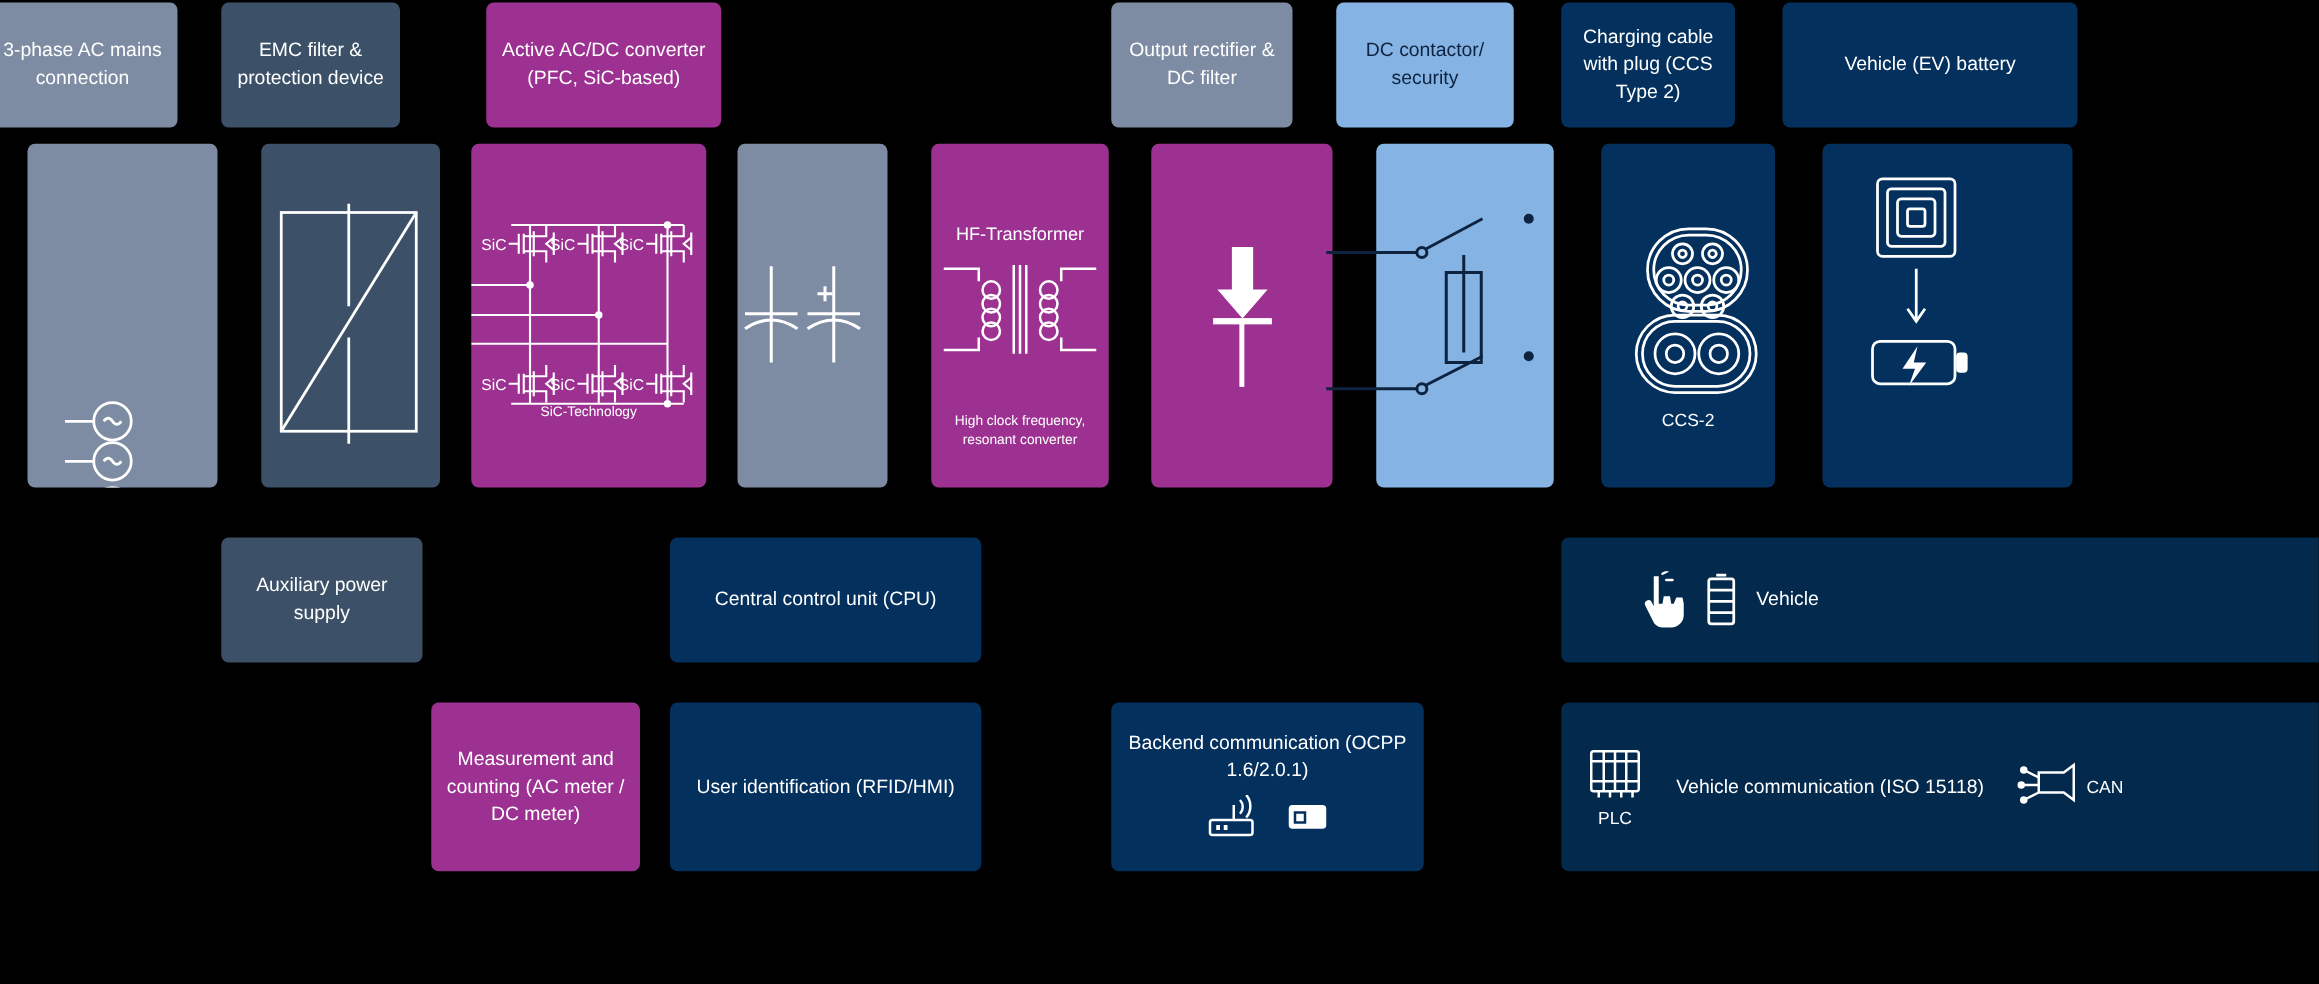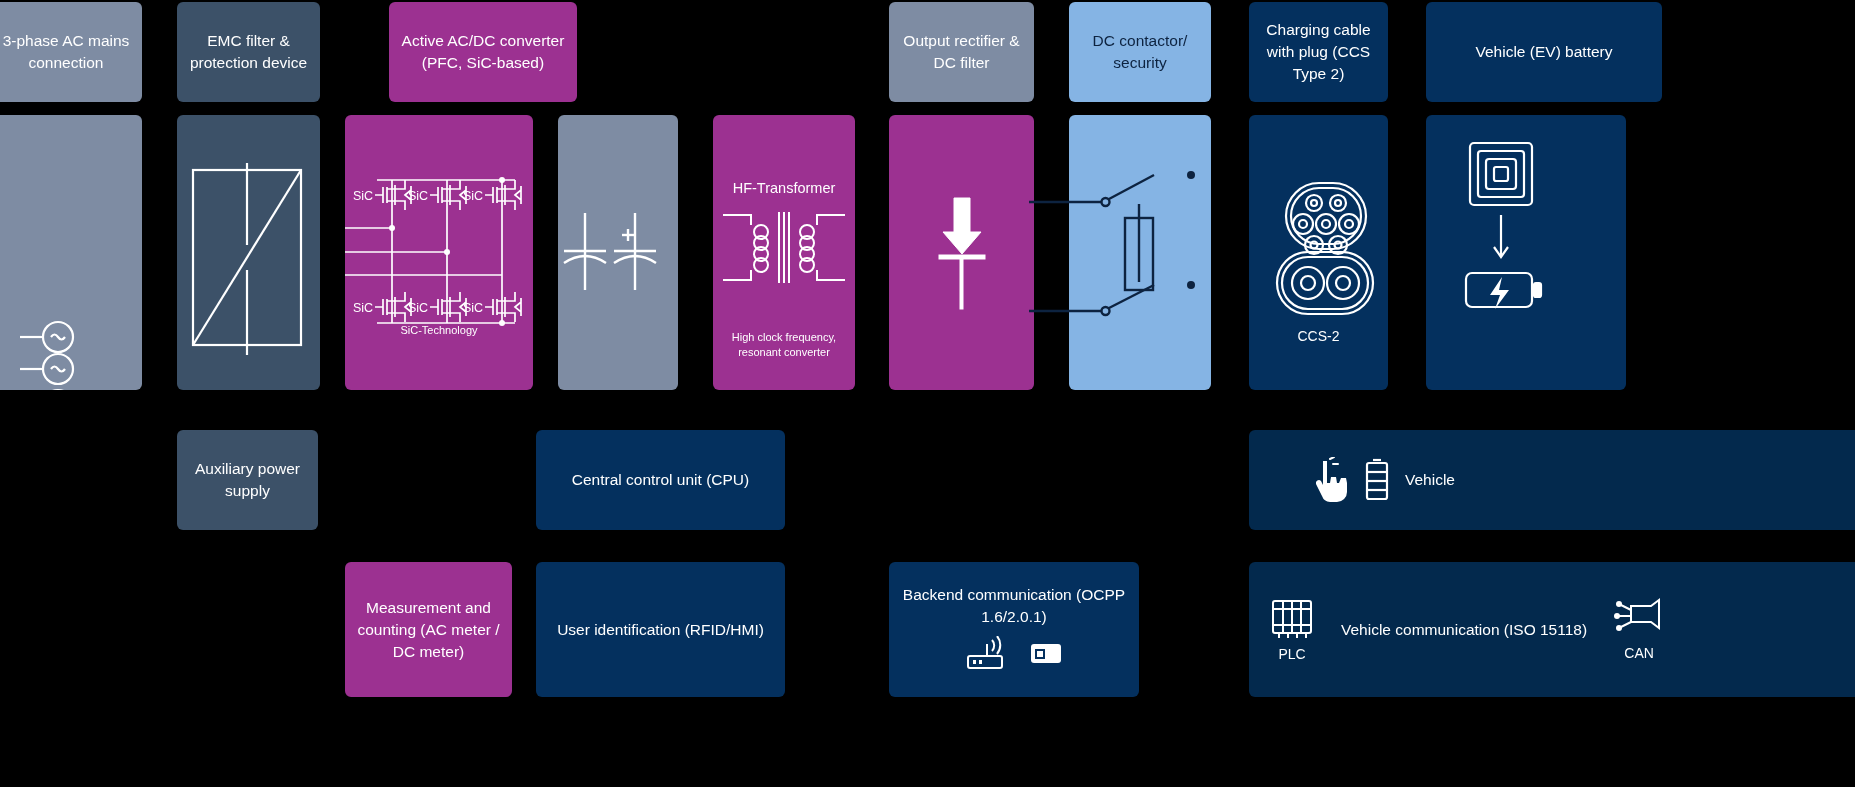--- a/index.html
+++ b/index.html
@@ -14,21 +14,21 @@
   
   .blk{
     position:absolute;
     border-radius:6px;
     display:flex; align-items:center; justify-content:center;
     text-align:center;
     font-size:15.5px; line-height:1.42;
     padding:6px 10px;
   }
   .hdr{ height:100px; }
-  .body-blk{ border-radius:6px; }
+  .body-blk{ border-radius:6px;margin-left:32px; }
 
   
   .c-steel  { background:#7e8ca3; color:#ffffff; }
   .c-slate  { background:#3c5168; color:#ffffff; }
   .c-magenta{ background:#9c3191; color:#ffffff; }
   .c-ltblue { background:#85b4e4; color:#0d2340; }
   .c-navy   { background:#04305e; color:#ffffff; }
   .c-darknavy{ background:#03294d; color:#ffffff; }
 
   .sym{ position:absolute; inset:0; pointer-events:none; }
@@ -286,21 +286,21 @@
         <rect x="68" y="52" width="14" height="14" rx="2"></rect>
         <line x1="75" y1="100" x2="75" y2="140"></line>
         <path d="M68 132 l7 10 l7 -10"></path>
         <rect x="40" y="158" width="66" height="34" rx="6"></rect>
         <rect x="108" y="168" width="7" height="14" rx="2" fill="#fff"></rect>
       </g>
       <path d="M76 162 l-12 18 h10 l-5 14 l14 -19 h-10 z" fill="#fff"></path>
     </svg>
   </div>
 
-  <div class="blk c-slate" style="left:177px; top:430px; width:141px; height:100px;">
+  <div class="blk c-slate" style="left:177px; top:430px; width:161px; height:100px;">
     <span class="row3-text">Auxiliary power supply</span>
   </div>
 
   <div class="blk c-navy" style="left:536px; top:430px; width:249px; height:100px;">
     <span class="row3-text">Central control unit (CPU)</span>
   </div>
 
   <div class="blk c-darknavy" style="left:1249px; top:430px; width:620px; height:100px; justify-content:flex-start; padding-left:60px;">
     <div class="flex-row">
       <svg width="40" height="46" viewBox="0 0 40 46">
@@ -373,21 +373,21 @@
             <line x1="4" y1="30" x2="42" y2="30"></line>
             <line x1="10" y1="38" x2="10" y2="43"></line>
             <line x1="19" y1="38" x2="19" y2="43"></line>
             <line x1="28" y1="38" x2="28" y2="43"></line>
             <line x1="37" y1="38" x2="37" y2="43"></line>
           </g>
         </svg>
         <span class="small-cap">PLC</span>
       </div>
       <span class="row3-text" style="text-align:center;">Vehicle communication (ISO 15118)</span>
-      <div style="display:flex; flex-direction:column; align-items:center; gap:4px;">
+      <div style="display:flex; align-items:center; gap:4px;">
         <svg width="52" height="44" viewBox="0 0 52 44">
           <g fill="none" stroke="#fff" stroke-width="2">
             <path d="M18 10 h20 l8 -6 v28 l-8 -6 h-20 z"></path>
             <line x1="18" y1="14" x2="6" y2="8"></line>
             <line x1="18" y1="20" x2="4" y2="20"></line>
             <line x1="18" y1="26" x2="6" y2="32"></line>
           </g>
           <g fill="#fff">
             <circle cx="6" cy="8" r="3"></circle>
             <circle cx="4" cy="20" r="3"></circle>

